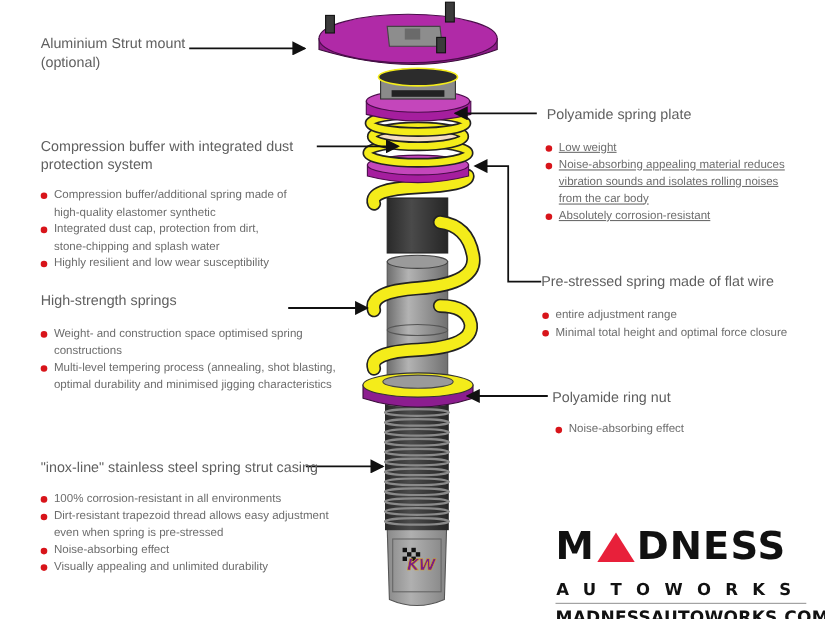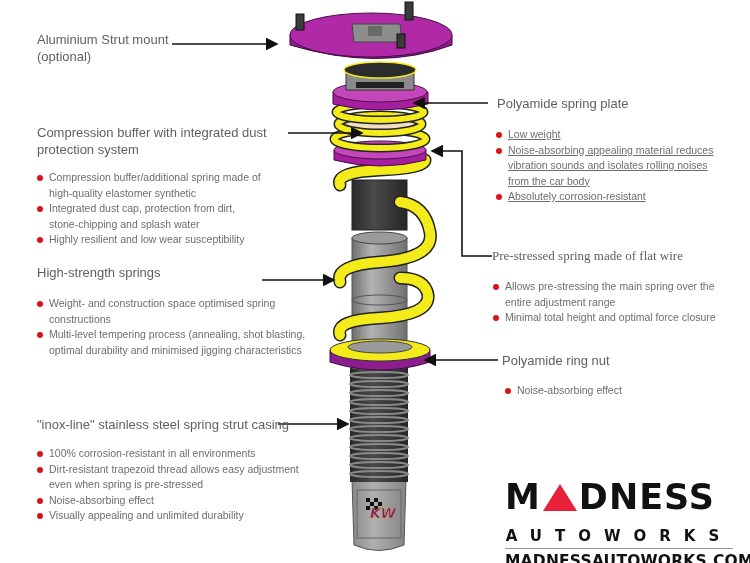--- a/index.html
+++ b/index.html
@@ -219,27 +219,26 @@
       <div>Noise-absorbing appealing material reduces</div>
       <div>vibration sounds and isolates rolling noises</div>
       <div>from the  car body</div>
     </li>
   <li>
       <span class="dot"></span>
       <div>Absolutely corrosion-resistant</div>
     </li>
 </ul>
 
-<div class="heading" style="left:492px; top:247px;font-family:Liberation Serif, serif;">
+<div class="heading" style="left:492px; top:247px;">
   <div>Pre-stressed spring made of flat wire</div>
 </div>
 <ul class="bullets" style="left:492px; top:279px;">
   <li>
       <span class="dot"></span>
-      <div>Allows pre-stressing the main spring over the</div>
       <div>entire adjustment range</div>
     </li>
   <li>
       <span class="dot"></span>
       <div>Minimal total height and optimal force closure</div>
     </li>
 </ul>
 
 <div class="heading" style="left:502px; top:352px;">
   <div>Polyamide ring nut</div>

